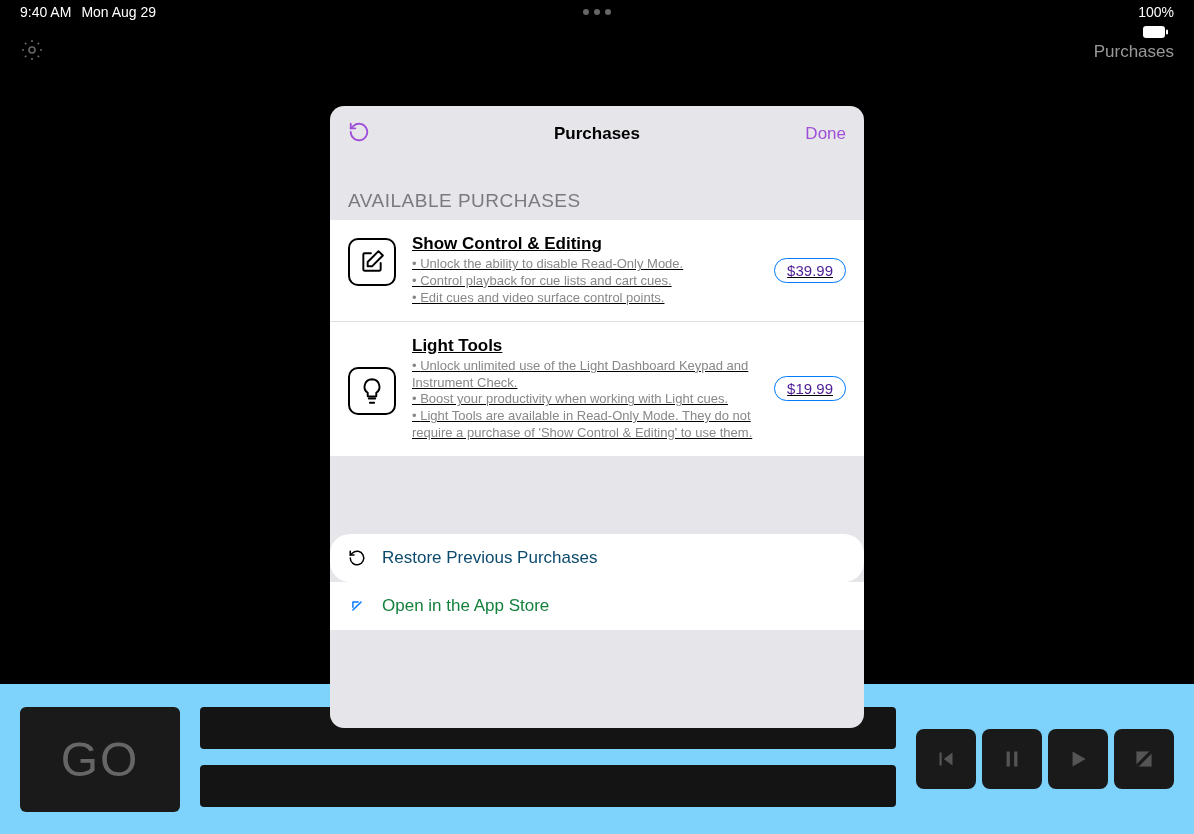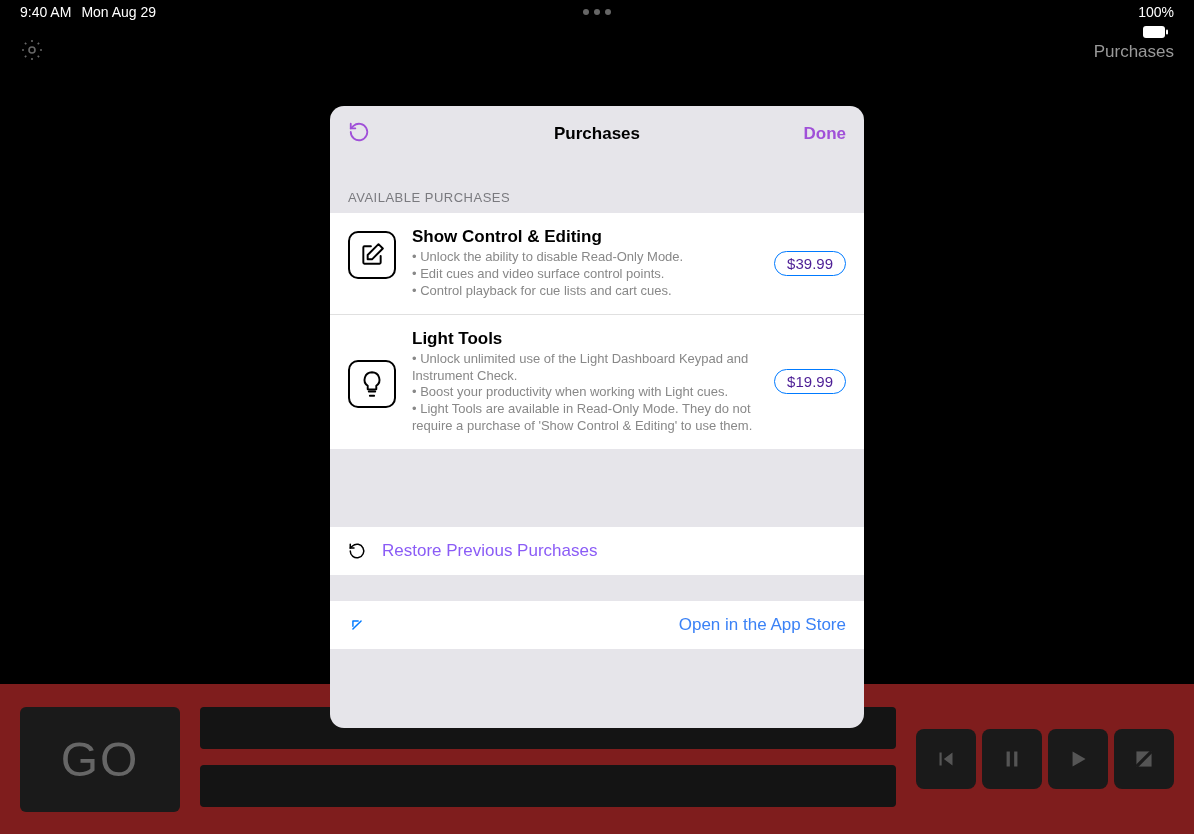--- a/index.html
+++ b/index.html
@@ -44,21 +44,21 @@
 .nav-title {
   color: #999;
   font-size: 17px;
 }
 
 
 .bottom-bar {
   position: absolute;
   bottom: 0; left: 0; right: 0;
   height: 150px;
-  background: #7f1d1d;
+  background: #7dd3fc;
   display: flex;
   align-items: center;
   padding: 0 20px;
   gap: 20px;
 }
 .go-button {
   width: 160px;
   height: 105px;
   background: #1a1a1a;
   border: none;
@@ -130,38 +130,39 @@
   color: #a050d8;
   background: none;
   border: none;
   font-size: 20px;
 }
 .done-btn {
   color: #a050d8;
   background: none;
   border: none;
   font-size: 17px;
-  font-weight: 700;
+  font-weight: 400;
 }
 
 .section-header {
   padding: 28px 18px 8px;
-  font-size: 13px;
+  font-size: 19px;
   color: #7a7a7f;
   letter-spacing: 0.5px;
 }
 
 .purchase-list {
   background: #fff;
 }
 .purchase-item {
   display: flex;
   align-items: flex-start;
   padding: 14px 18px;
   gap: 16px;
+  text-decoration: underline;
 }
 .purchase-item + .purchase-item {
   border-top: 1px solid #e0e0e0;
   align-items: center;
 }
 .purchase-icon {
   width: 48px;
   height: 48px;
   border: 2px solid #000;
   border-radius: 10px;
@@ -202,22 +203,22 @@
 }
 
 .action-row {
   background: #fff;
   display: flex;
   align-items: center;
   padding: 14px 18px;
   gap: 16px;
   font-size: 17px;
 }
-.action-row.restore { color: #8b5cf6; margin-top: 78px;}
-.action-row.appstore { color: #3b82f6; margin-top: 26px; justify-content: space-between;}
+.action-row.restore { color: #0c4a6e; margin-top: 78px; border-radius: 20px;}
+.action-row.appstore { color: #15803d; }
 .action-icon {
   width: 18px;
   display: flex;
   justify-content: center;
 }
 </style>
 </head>
 <body>
 
 <div class="status-bar">
@@ -307,22 +308,22 @@
       <div class="purchase-icon">
         <svg width="26" height="26" viewBox="0 0 24 24" fill="none" stroke="#000" stroke-width="1.8" stroke-linecap="round" stroke-linejoin="round">
             <path d="M11 4H5a1 1 0 00-1 1v14a1 1 0 001 1h14a1 1 0 001-1v-6"></path>
             <path d="M18 2l4 4-10 10H8v-4z"></path>
           </svg>
       </div>
       <div class="purchase-body">
         <div class="purchase-title">Show Control &amp; Editing</div>
         <div class="purchase-bullets">
           <div>Unlock the ability to disable Read-Only Mode.</div>
+          <div>Control playback for cue lists and cart cues.</div>
           <div>Edit cues and video surface control points.</div>
-          <div>Control playback for cue lists and cart cues.</div>
         </div>
       </div>
       <button class="price-btn">$39.99</button>
     </div>
 
     <div class="purchase-item">
       <div class="purchase-icon">
         <svg width="26" height="30" viewBox="0 0 24 28" fill="none" stroke="#000" stroke-width="1.8" stroke-linecap="round" stroke-linejoin="round">
             <path d="M9 21h6M10 25h4M12 3a7 7 0 00-4 12.7V19h8v-3.3A7 7 0 0012 3z"></path>
           </svg>

